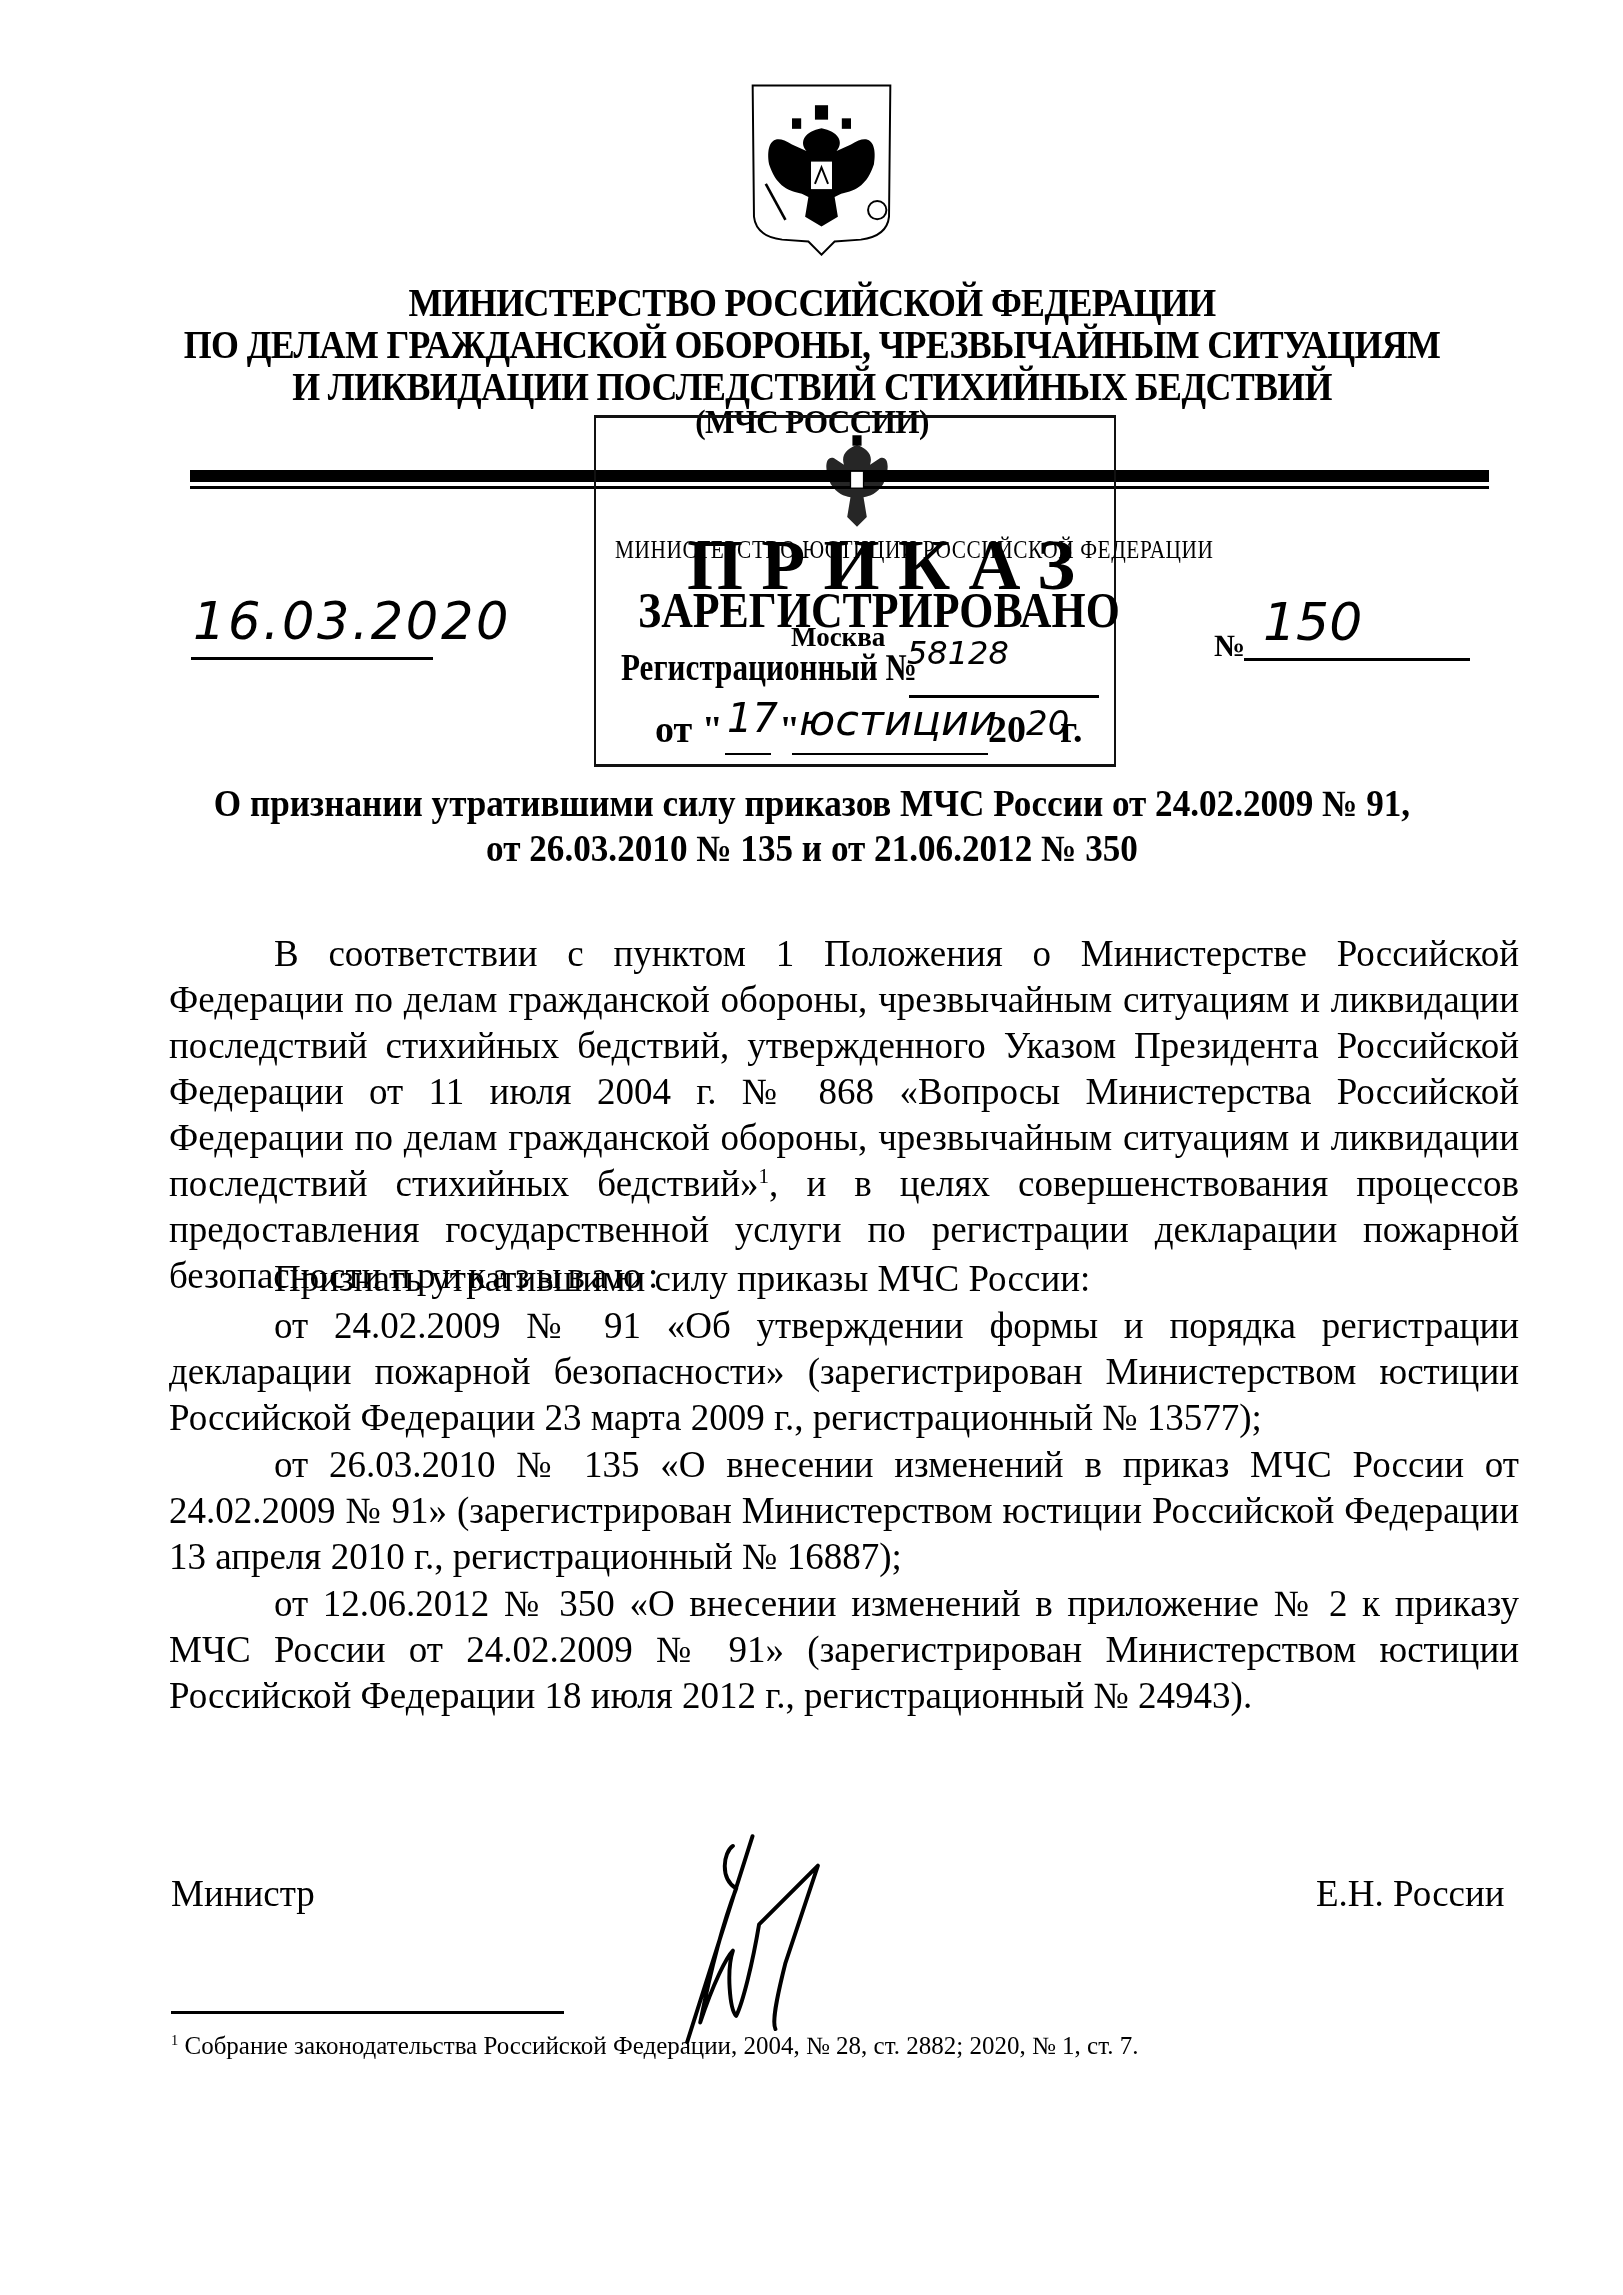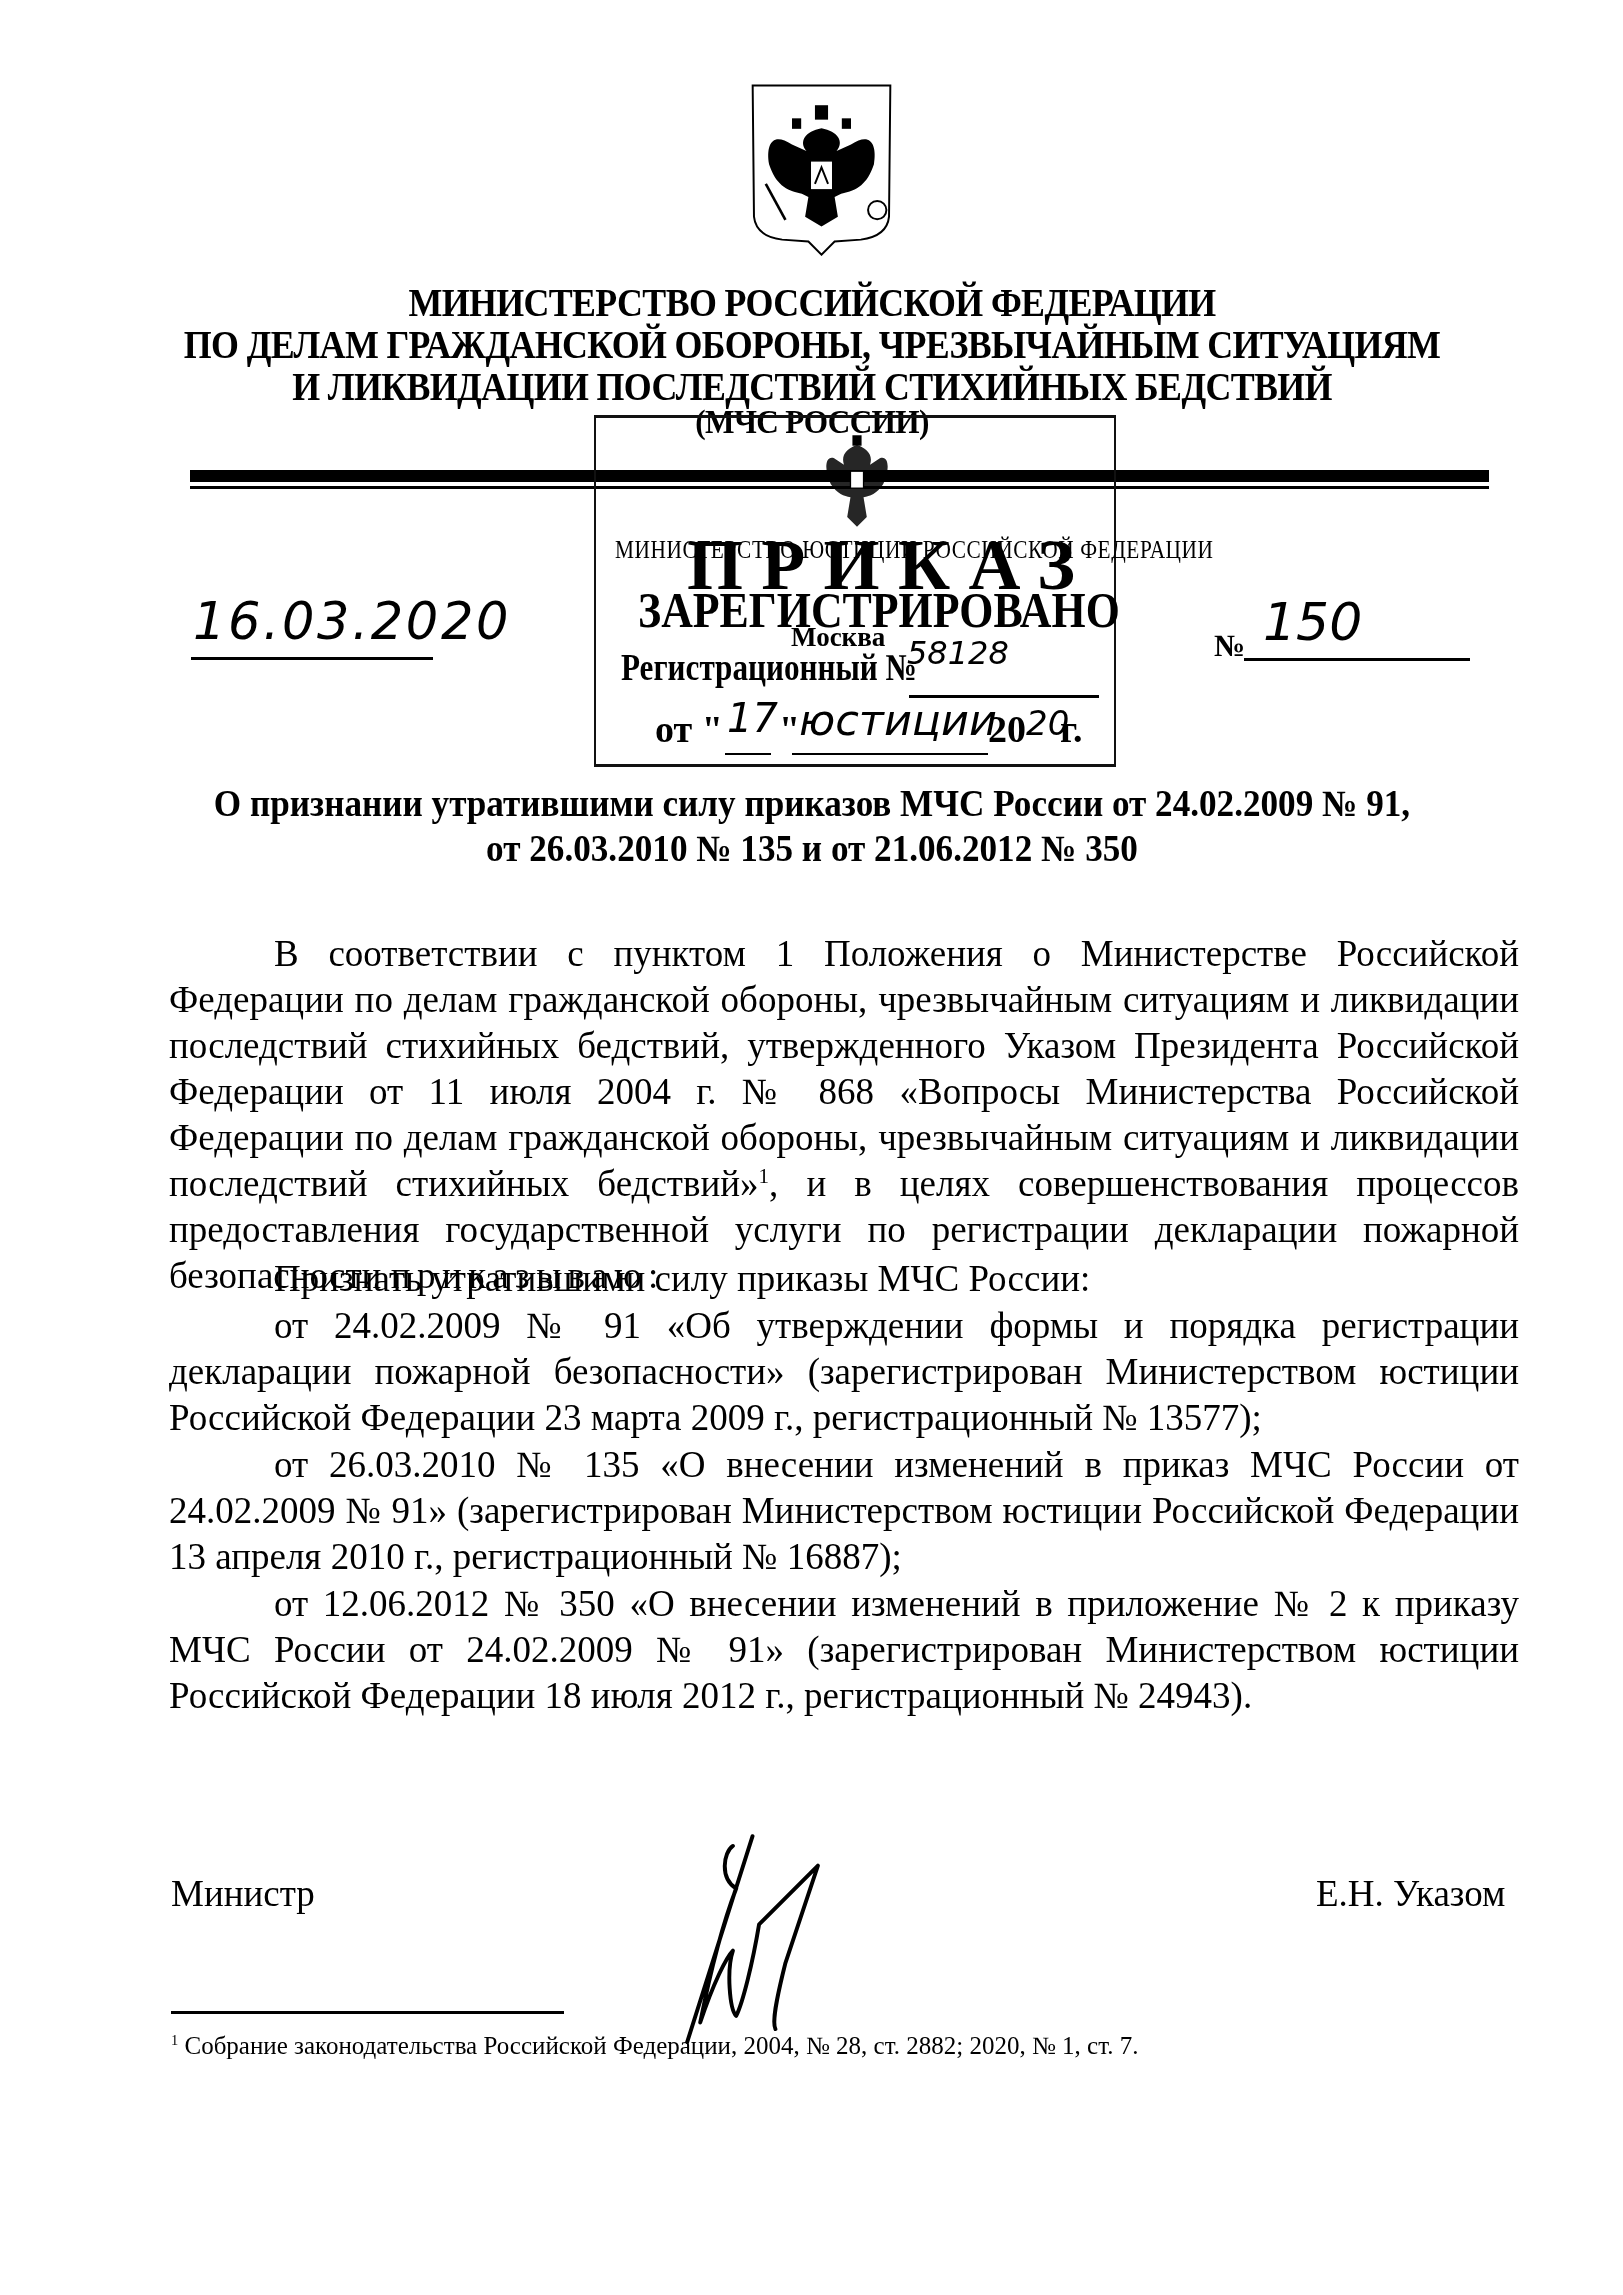--- a/index.html
+++ b/index.html
@@ -111,20 +111,20 @@
 <div class="abs body-text indent nolast" style="top:1256px;">Признать утратившими силу приказы МЧС России:</div>
 
 <div class="abs body-text indent nolast" style="top:1303px;">от 24.02.2009 № 91 «Об утверждении формы и порядка регистрации декларации пожарной безопасности» (зарегистрирован Министерством юстиции Российской Федерации 23 марта 2009 г., регистрационный № 13577);</div>
 <div class="abs body-text indent nolast" style="top:1442px;">от 26.03.2010 № 135 «О внесении изменений в приказ МЧС России от 24.02.2009 № 91» (зарегистрирован Министерством юстиции Российской Федерации 13 апреля 2010 г., регистрационный № 16887);</div>
 <div class="abs body-text indent nolast" style="top:1581px;">от 12.06.2012 № 350 «О внесении изменений в приложение № 2 к приказу МЧС России от 24.02.2009 № 91» (зарегистрирован Министерством юстиции Российской Федерации 18 июля 2012 г., регистрационный № 24943).</div>
 
 <div class="abs minister">Министр</div>
 <svg class="abs signature" viewBox="0 0 390 340">
   <path d="M110 30 C95 40 90 80 115 95 M140 15 L40 330 M115 95 C90 160 70 250 60 300 C80 240 100 200 110 190 C100 220 105 280 115 290 C125 270 140 210 150 150 L240 60 L190 210 C175 270 170 300 175 310" fill="none" stroke="#000" stroke-width="6" stroke-linecap="round" stroke-linejoin="round"></path>
 </svg>
-<div class="abs signer">Е.Н. Указом</div>
+<div class="abs signer">Е.Н. России</div>
 
 <div class="abs fn-rule"></div>
 <div class="abs footnote">
   <span class="fn-sup">1</span>
   <span>Собрание законодательства Российской Федерации, 2004, № 28, ст. 2882; 2020, № 1, ст. 7.</span>
 </div>
 
 
 </body></html>

